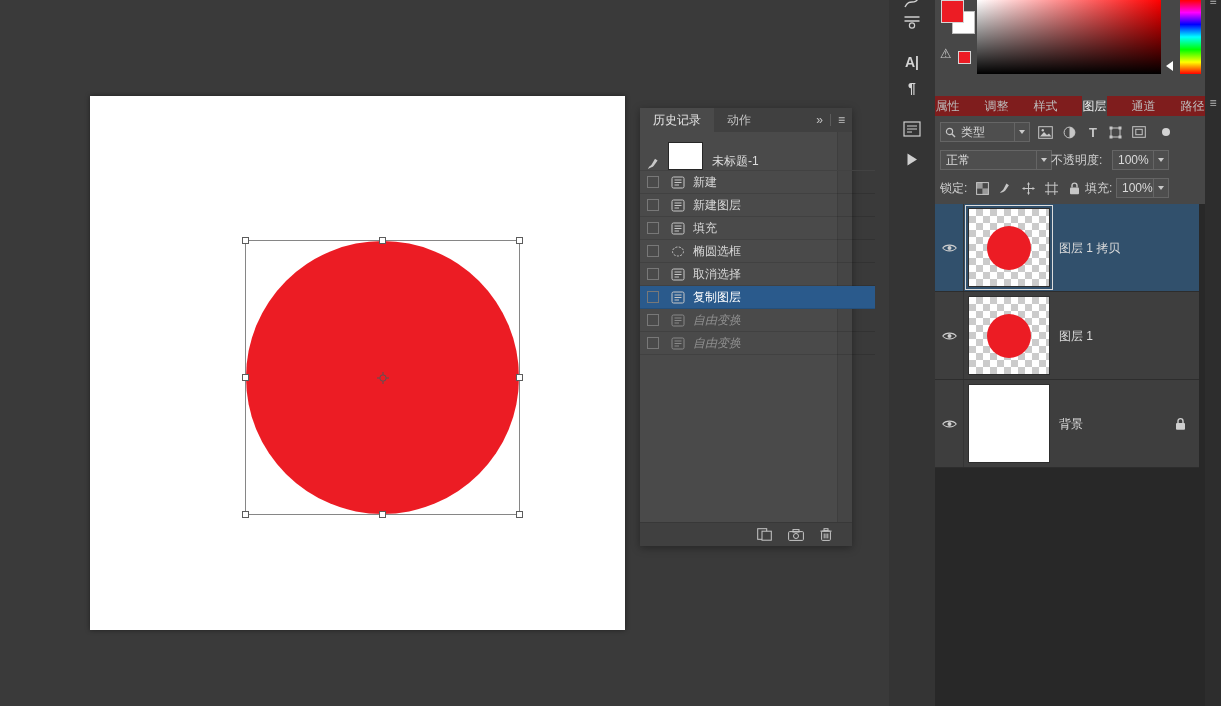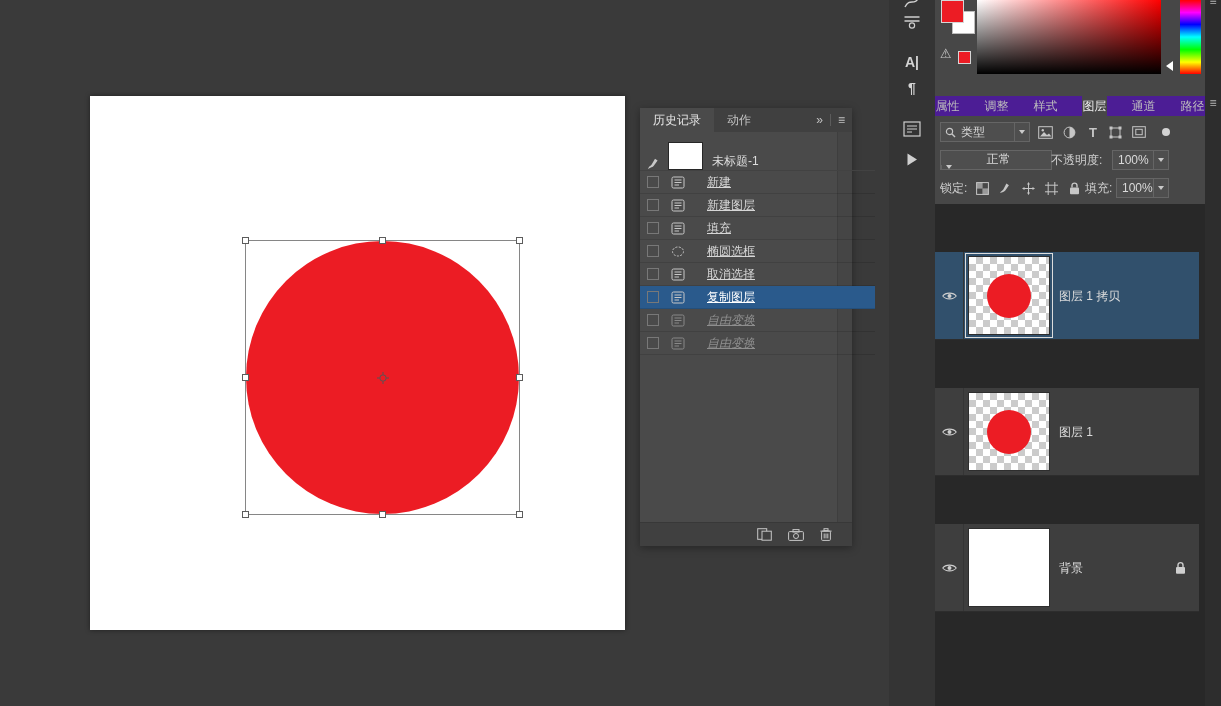--- a/index.html
+++ b/index.html
@@ -27,21 +27,21 @@
   .vline{width:1px;height:12px;background:#5c5c5c;}
   .h-body{position:absolute;left:0;top:24px;width:235px;}
   .h-scroll{position:absolute;right:0;top:24px;bottom:24px;width:14px;background:#454545;border-left:1px solid #3e3e3e;}
   .snap-row{height:38px;display:flex;align-items:flex-end;border-bottom:1px solid #424242;}
   .snap-brush{width:14px;margin-left:7px;color:#c8c8c8;}
   .snap-thumb{width:33px;height:26px;background:#fff;border:1px solid #272727;margin-left:7px;}
   .snap-label{margin-left:9px;color:#dedede;}
   .h-step{height:23px;box-sizing:border-box;display:flex;align-items:center;border-bottom:1px solid rgba(0,0,0,.12);color:#d6d6d6;}
   .h-step .chk{width:12px;height:12px;border:1px solid #787878;margin-left:7px;box-sizing:border-box;}
   .h-step .ic{margin-left:12px;color:#c8c8c8;}
-  .h-step .lbl{margin-left:22px;text-decoration:underline;}
+  .h-step .lbl{margin-left:8px;}
   .h-step.selected{background:var(--hist-sel);color:#fff;}
   .h-step.undone{color:#8f8f8f;font-style:italic;}
   .h-step.undone .ic{opacity:.5;}
   .h-bottom{position:absolute;left:0;bottom:0;width:100%;height:24px;background:#404040;border-top:1px solid #383838;
             display:flex;align-items:center;justify-content:flex-end;gap:16px;padding-right:20px;box-sizing:border-box;color:#c6c6c6;}
   .h-bottom .bb{cursor:pointer;}
 
   
   #dock{position:absolute;left:889px;top:0;width:46px;height:706px;background:#343434;}
   .dock-ic{position:absolute;left:50%;transform:translateX(-50%);color:#cfcfcf;}
@@ -58,44 +58,44 @@
   #satField{position:absolute;left:42px;top:0;width:184px;height:74px;
             background:linear-gradient(to bottom,rgba(0,0,0,0),#000),linear-gradient(to right,#fff,#f00);}
   #fieldMarker{position:absolute;left:231px;top:61px;width:0;height:0;
                border-top:5px solid transparent;border-bottom:5px solid transparent;border-right:7px solid #fff;}
   #hueStrip{position:absolute;left:245px;top:0;width:21px;height:74px;
             background:linear-gradient(to bottom,#f00 0%,#f0f 17%,#00f 33%,#0ff 50%,#0f0 67%,#ff0 84%,#f00 100%);}
   #edgeStrip{position:absolute;left:270px;top:0;width:16px;height:706px;background:#2d2d2d;color:#b5b5b5;}
   .es-menu{position:absolute;left:50%;transform:translateX(-50%);font-size:12px;}
   #esm1{top:-6px}#esm2{top:96px}
 
-  #tabBar{position:absolute;left:0;top:96px;width:270px;height:20px;background:#4c1d95;display:flex;gap:24px;}
+  #tabBar{position:absolute;left:0;top:96px;width:270px;height:20px;background:#7f1d1d;display:flex;gap:24px;}
   .p-tab{width:38px;display:flex;align-items:center;justify-content:center;color:#bdbdbd;cursor:default;}
   .p-tab.active{background:#474747;color:#ececec;text-align:right;}
 
   #controls{position:absolute;left:0;top:116px;width:270px;height:88px;background:#474747;}
   .dropdown{position:absolute;height:20px;box-sizing:border-box;background:#4e4e4e;border:1px solid #656565;
             display:flex;align-items:center;color:#dadada;}
   .dd-label{flex:1;padding-left:5px;white-space:nowrap;overflow:hidden;}
   .dd-arrow-box{width:14px;align-self:stretch;border-left:1px solid #656565;display:flex;align-items:center;justify-content:center;}
   .tri-down{width:0;height:0;border-left:3.5px solid transparent;border-right:3.5px solid transparent;border-top:4px solid #c9c9c9;}
   .c-label{position:absolute;line-height:20px;color:#cfcfcf;white-space:nowrap;}
   .fbtn{position:absolute;width:18px;height:20px;display:flex;align-items:center;justify-content:center;color:#c6c6c6;cursor:pointer;}
   #kindBox{left:5px;top:6px;width:90px;}
   #fImg{left:101px;top:6px}#fAdj{left:125px;top:6px}#fType{left:149px;top:6px}#fShape{left:171px;top:6px}#fSmart{left:195px;top:6px}#fToggle{left:222px;top:6px}
-  #blendBox{left:5px;top:34px;width:112px;flex-direction:column;}
+  #blendBox{left:5px;top:34px;width:112px;}
   #opacityLabel{left:116px;top:34px;}
   #opacityBox{left:177px;top:34px;width:57px;}
   #lockLabel{left:5px;top:62px;}
   #lockT{left:38px;top:62px}#lockP{left:61px;top:62px}#lockM{left:84px;top:62px}#lockA{left:107px;top:62px}#lockL{left:130px;top:62px}
   #fillLabel{left:150px;top:62px;}
   #fillBox{left:181px;top:62px;width:53px;}
 
   #layersList{position:absolute;left:0;top:204px;width:270px;height:502px;background:#282828;}
-  .l-row{position:relative;width:264px;height:88px;background:#3e3e3e;border-bottom:1px solid #2d2d2d;box-sizing:border-box;margin-top:48px;}
+  .l-row{position:relative;width:264px;height:88px;background:#3e3e3e;border-bottom:1px solid #2d2d2d;box-sizing:border-box;}
   .l-row.selected{background:var(--layer-sel);}
   .eye-cell{position:absolute;left:0;top:0;width:28px;height:100%;border-right:1px solid #353535;
             display:flex;align-items:center;justify-content:center;color:#cfcfcf;cursor:pointer;}
   .thumb{position:absolute;left:33px;top:4px;width:82px;height:79px;border:1px solid #2e2e2e;box-sizing:border-box;}
   .thumb.checker{background-color:#fff;
       background-image:linear-gradient(45deg,#cbcbcb 25%,transparent 25%,transparent 75%,#cbcbcb 75%),
                        linear-gradient(45deg,#cbcbcb 25%,transparent 25%,transparent 75%,#cbcbcb 75%);
       background-size:14px 14px;background-position:0 0,7px 7px;}
   .thumb.white{background:#fff;}
   .l-row.selected .thumb{box-shadow:0 0 0 2px var(--layer-sel),0 0 0 3px #dcdcdc;}

